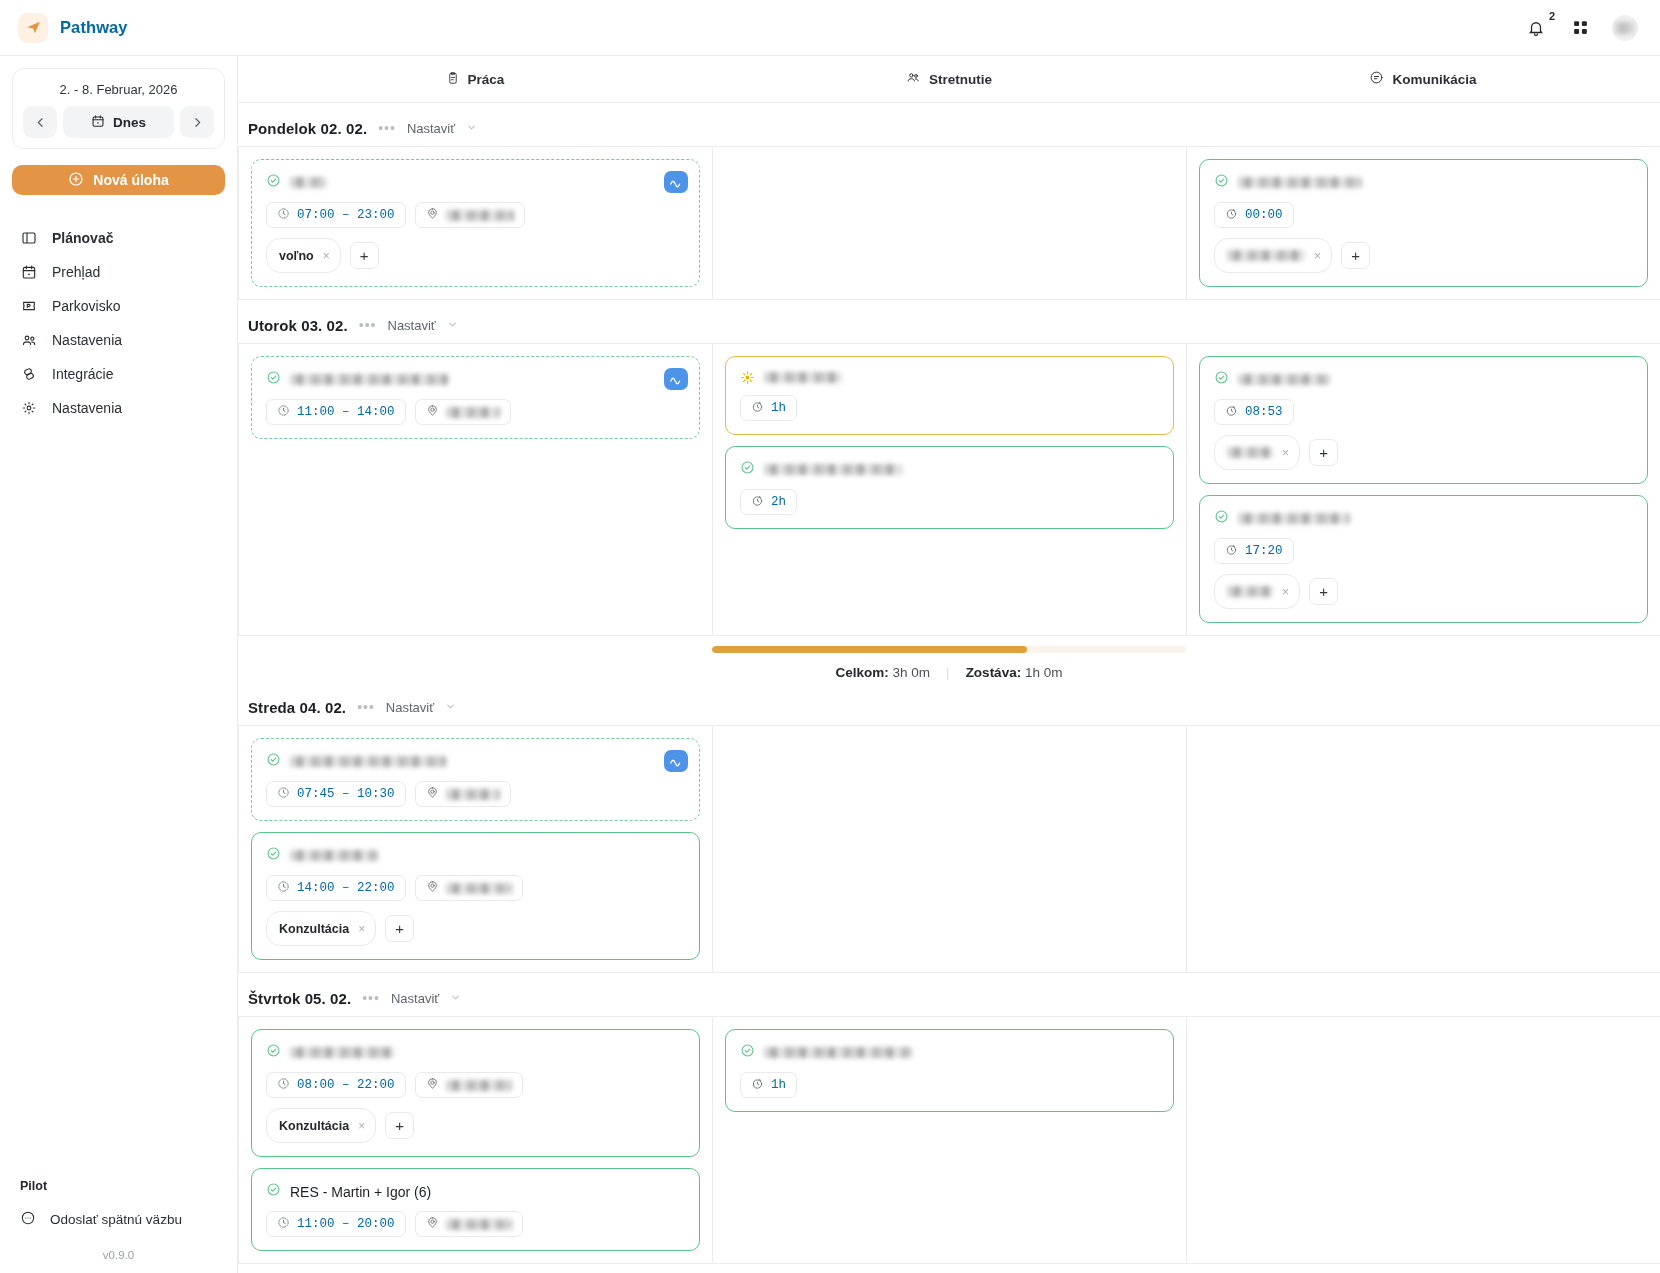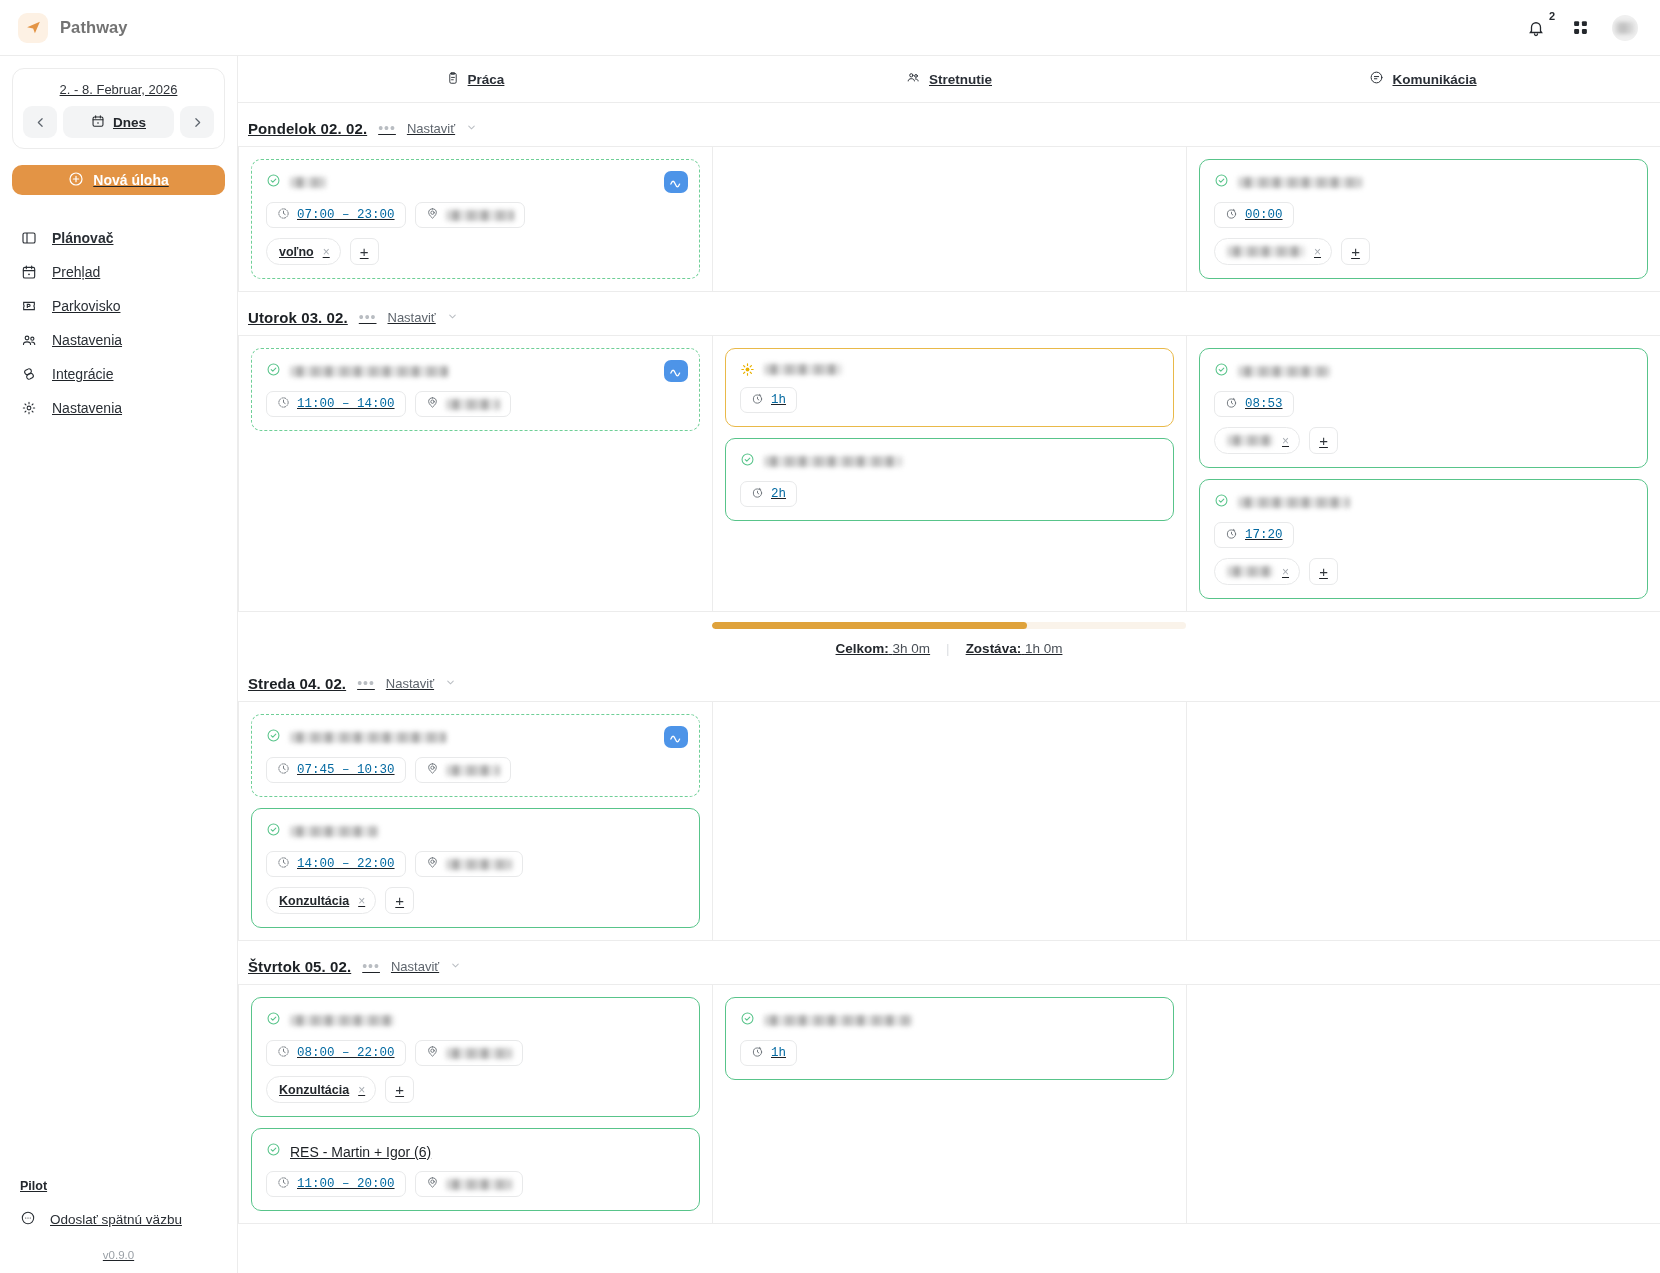--- a/index.html
+++ b/index.html
@@ -16,37 +16,37 @@
     height: 56px; flex: 0 0 56px;
     display: flex; align-items: center; justify-content: space-between;
     border-bottom: 1px solid #ececec; background: #fff;
     padding: 0 22px 0 18px;
   }
   .brand { display: flex; align-items: center; gap: 12px; }
   .brand-logo {
     width: 30px; height: 30px; border-radius: 9px;
     background: #fdf1e4; display: flex; align-items: center; justify-content: center;
   }
-  .brand-name { font-size: 16.5px; font-weight: 700; letter-spacing: .1px; color: #737373; }
+  .brand-name { font-size: 16.5px; font-weight: 700; letter-spacing: .1px; color: #0369a1; }
   .topbar-right { display: flex; align-items: center; gap: 20px; }
   .icon-btn { position: relative; width: 24px; height: 24px; display:flex; align-items:center; justify-content:center; }
   .bell-badge {
     position: absolute; top: -5px; right: -7px;
     font-size: 11px; font-weight: 600; color: #25292e; line-height: 1;
   }
   .avatar {
     width: 26px; height: 26px; border-radius: 50%;
     background: #f0f0f0; overflow: hidden; position: relative;
   }
   .avatar .blur { position:absolute; left:3px; top:7px; width:20px; height:12px;
     background: linear-gradient(90deg,#d8d8d8,#bdbdbd 40%,#cfcfcf 70%,#e2e2e2);
     filter: blur(2.2px); border-radius: 2px; }
 
   
-  .body { display: flex; flex: 1 1 auto; min-height: 0; text-decoration: underline; }
+  .body { display: flex; flex: 1 1 auto; min-height: 0; }
 
   
   .sidebar {
     width: 238px; flex: 0 0 238px;
     border-right: 1px solid #ececec; background: #fff;
     display: flex; flex-direction: column; padding: 12px 12px 0 12px;
   }
   .weekbox {
     border: 1px solid #ececec; border-radius: 12px;
     padding: 10px 10px 10px; background:#fff;
@@ -133,21 +133,21 @@
   .chip {
     display: inline-flex; align-items: center; gap: 7px;
     height: 26px; padding: 0 10px; border: 1px solid #e8e9ea; border-radius: 7px;
     font-family: "Liberation Mono", monospace; font-size: 12.5px; color: #0369a1;
     background: #fff; white-space: nowrap;
   }
   .chip.loc { min-width: 86px; }
   .tags { display: flex; align-items: center; gap: 9px; margin-top: 10px; }
   .tag {
     display: inline-flex; align-items: center; gap: 9px;
-    height: 27px; padding: 0 10px 0 12px; border: 1px solid #e8e9ea; border-radius: 14px;
+    height: 35px; padding: 0 10px 0 12px; border: 1px solid #e8e9ea; border-radius: 14px;
     font-size: 12.5px; font-weight: 600; color: #24282d; background: #fff;
   }
   .tag .x { color: #a9aeb4; font-size: 12px; font-weight: 400; }
   .plus-btn {
     width: 29px; height: 27px; border: 1px solid #e8e9ea; border-radius: 7px;
     display: flex; align-items: center; justify-content: center;
     font-size: 15px; color: #32373d; background: #fff; line-height: 1;
   }
   .badge-blue {
     position: absolute; top: 11px; right: 11px;

